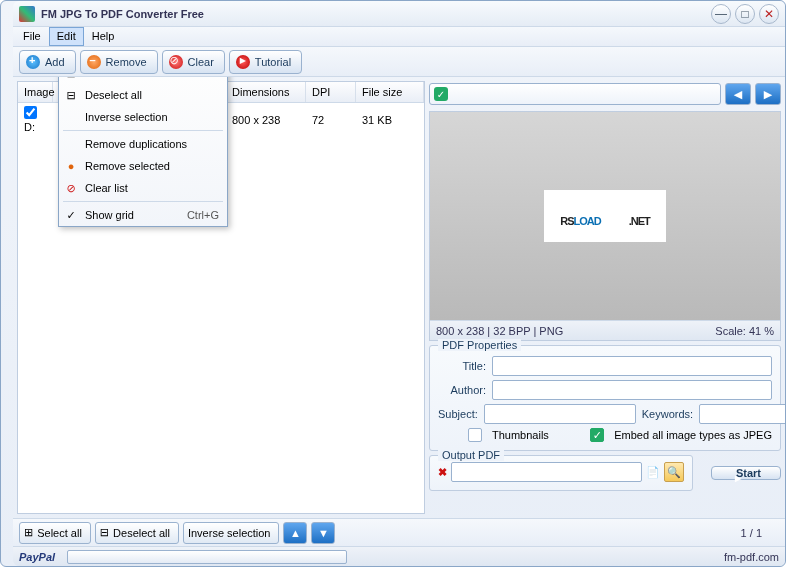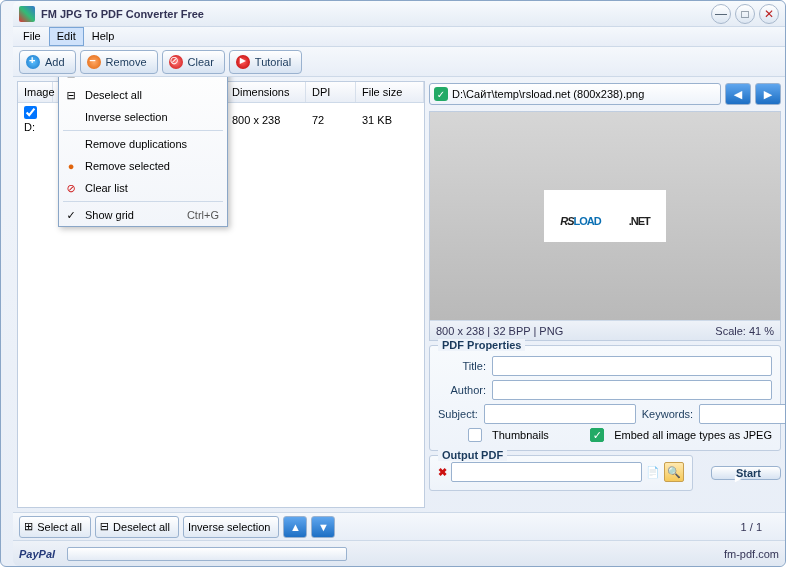--- a/index.html
+++ b/index.html
@@ -32,40 +32,40 @@
 .dd-sc { margin-left:auto; color:#555; }
 .dd-sep { height:1px; background:#cdd9e8; margin:2px 4px; }
 .right { width: 352px; display: flex; flex-direction: column; gap: 4px; }
 .pathrow { height: 26px; display: flex; align-items: center; gap: 4px; }
 .pathbox { flex:1; height:22px; border:1px solid #9ab2cf; border-radius:3px; background:linear-gradient(#fff,#eef3fa); display:flex; align-items:center; padding:0 4px; gap:4px;}
 .chk { width:14px; height:14px; border-radius:3px; background:#2a6; display:inline-flex; align-items:center; justify-content:center; color:#fff; font-size:10px;}
 .navbtn { width:26px; height:22px; border:1px solid #9ab2cf; border-radius:3px; background:linear-gradient(#5fa6ee,#1d6fc4); color:#fff; display:flex;align-items:center;justify-content:center;cursor:pointer;}
 .preview { height: 230px; border:1px solid #bfcde0; background:#aaa; display:flex; flex-direction:column; }
 .preview-img { flex:1; background:linear-gradient(#d6d6d6,#b9b9b9); display:flex; align-items:center; justify-content:center; }
 .logo { background:#fff; padding:10px 16px; font-weight:bold; font-size:28px; font-family:Arial; letter-spacing:-1px;}
-.logo .l1{color:#222;font-style:italic;} .logo .l2{color:#0a6fb3;} .logo .l3{color:#222;margin-left:28px;}
+.logo .l1{color:#222;} .logo .l2{color:#0a6fb3;} .logo .l3{color:#222;margin-left:28px;}
 .preview-info { height:20px; background:linear-gradient(#eef2f8,#dfe7f2); border-top:1px solid #cdd9e8; display:flex; align-items:center; padding:0 6px; color:#335; }
 .preview-info .scale{margin-left:auto;}
 .group { border:1px solid #bfcde0; border-radius:3px; padding:6px 8px 8px; position:relative; background:linear-gradient(#f7fafd,#eef3fa);}
-.group-title { position:absolute; top:-7px; left:8px; background:#eef3fa; padding:0 4px; font-weight:bold; color:#1a3a5c;}
+.group-title { position:absolute; top:-7px; left:8px; background:#eef3fa; padding:0 4px; font-weight:normal; color:#1a3a5c;}
 .frow { display:flex; align-items:center; gap:6px; margin-top:4px;}
 .frow label{ width:48px; text-align:right; color:#1a3a5c;}
 .frow input[type=text]{ flex:1; height:20px; border:1px solid #9ab2cf; border-radius:2px; padding:0 4px; background:#fff;}
 .chkbox{ width:14px;height:14px;border:1px solid #9ab2cf;border-radius:2px;background:#fff;display:inline-flex;align-items:center;justify-content:center;}
 .chkbox.on{background:#2a6;border-color:#2a6;color:#fff;}
 .outrow{display:flex;gap:18px;align-items:center;}
 .outgroup{flex:1;}
 .startbtn{width:70px; display:flex;align-items:center;justify-content:center;gap:5px;border:1px solid #9ab2cf;border-radius:4px;background:linear-gradient(#fff,#d7e3f2);cursor:pointer;font-weight:bold;color:#1a3a5c;font-size:13px;}
 .outinput{display:flex;align-items:center;gap:4px;}
 .iconbtn{width:20px;height:20px;border:1px solid #c8a050;border-radius:2px;background:linear-gradient(#ffe9b0,#f5c95a);display:flex;align-items:center;justify-content:center;cursor:pointer;}
 .botbar{height:28px;display:flex;align-items:center;gap:4px;padding:2px 6px;background:linear-gradient(#f5f8fc,#e8eef7);border-top:1px solid #cdd9e8;}
 .sbtn{height:22px;padding:0 8px 0 4px;border:1px solid #9ab2cf;border-radius:3px;background:linear-gradient(#fff,#e0e9f4);display:flex;align-items:center;gap:4px;cursor:pointer;}
 .arrowbtn{width:24px;height:22px;border:1px solid #9ab2cf;border-radius:3px;background:linear-gradient(#5fa6ee,#1d6fc4);color:#fff;display:flex;align-items:center;justify-content:center;cursor:pointer;}
 .pagecount{margin-left:auto;margin-right:17px;color:#335;}
-.statusbar{height:26px;display:flex;align-items:center;padding:0 6px;gap:12px;background:linear-gradient(#eef2f8,#dfe7f2);border-top:1px solid #cdd9e8;border-radius:0 0 6px 6px;}
+.statusbar{height:20px;display:flex;align-items:center;padding:0 6px;gap:12px;background:linear-gradient(#eef2f8,#dfe7f2);border-top:1px solid #cdd9e8;border-radius:0 0 6px 6px;}
 .paypal{font-style:italic;font-weight:bold;color:#253a7a;}
 .progress{flex:0 0 280px;height:14px;border:1px solid #9ab2cf;border-radius:2px;background:linear-gradient(#fff,#e4ebf5);}
 .site{margin-left:auto;color:#335;}
 .c-img{width:35px;} .c-format{width:60px;} .c-dim{width:80px;} .c-dpi{width:50px;} .c-size{width:68px;} .c-path{flex:1;}
 </style>
 </head>
 <body>
 
 <div class="window">
 
@@ -152,21 +152,20 @@
         <div class="c-dim">800 x 238</div>
         <div class="c-dpi">72</div>
         <div class="c-size">31 KB</div>
       </div>
     </div>
 
     <div class="right">
       <div class="pathrow">
         <div class="pathbox">
           <span class="chk">✓</span>
-          <span>D:\Сайт\temp\rsload.net (800x238).png</span>
         </div>
         <div class="navbtn">◀</div>
         <div class="navbtn">▶</div>
       </div>
       <div class="preview">
         <div class="preview-img">
           <div class="logo"><span class="l1">RS</span><span class="l2">LOAD</span><span class="l3">.NET</span></div>
         </div>
         <div class="preview-info">
           <span>800 x 238  |  32 BPP  |  PNG</span>

